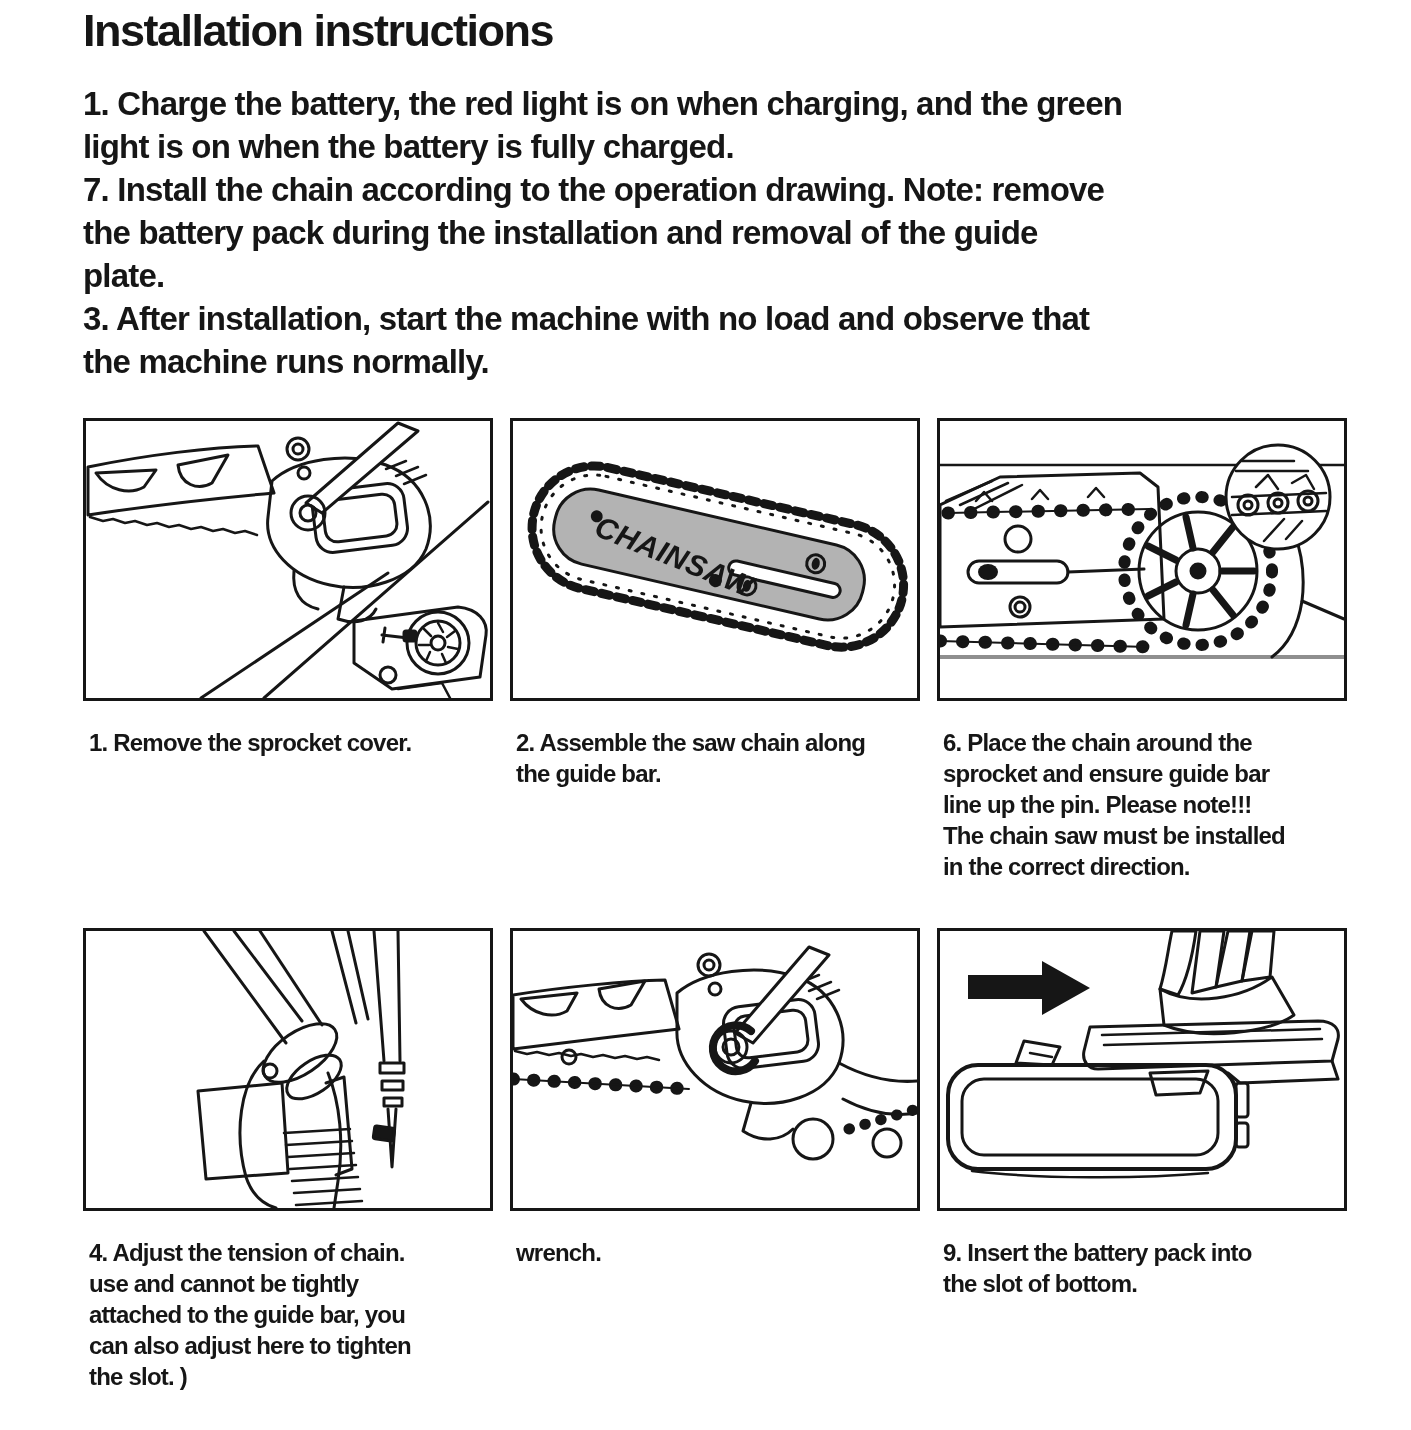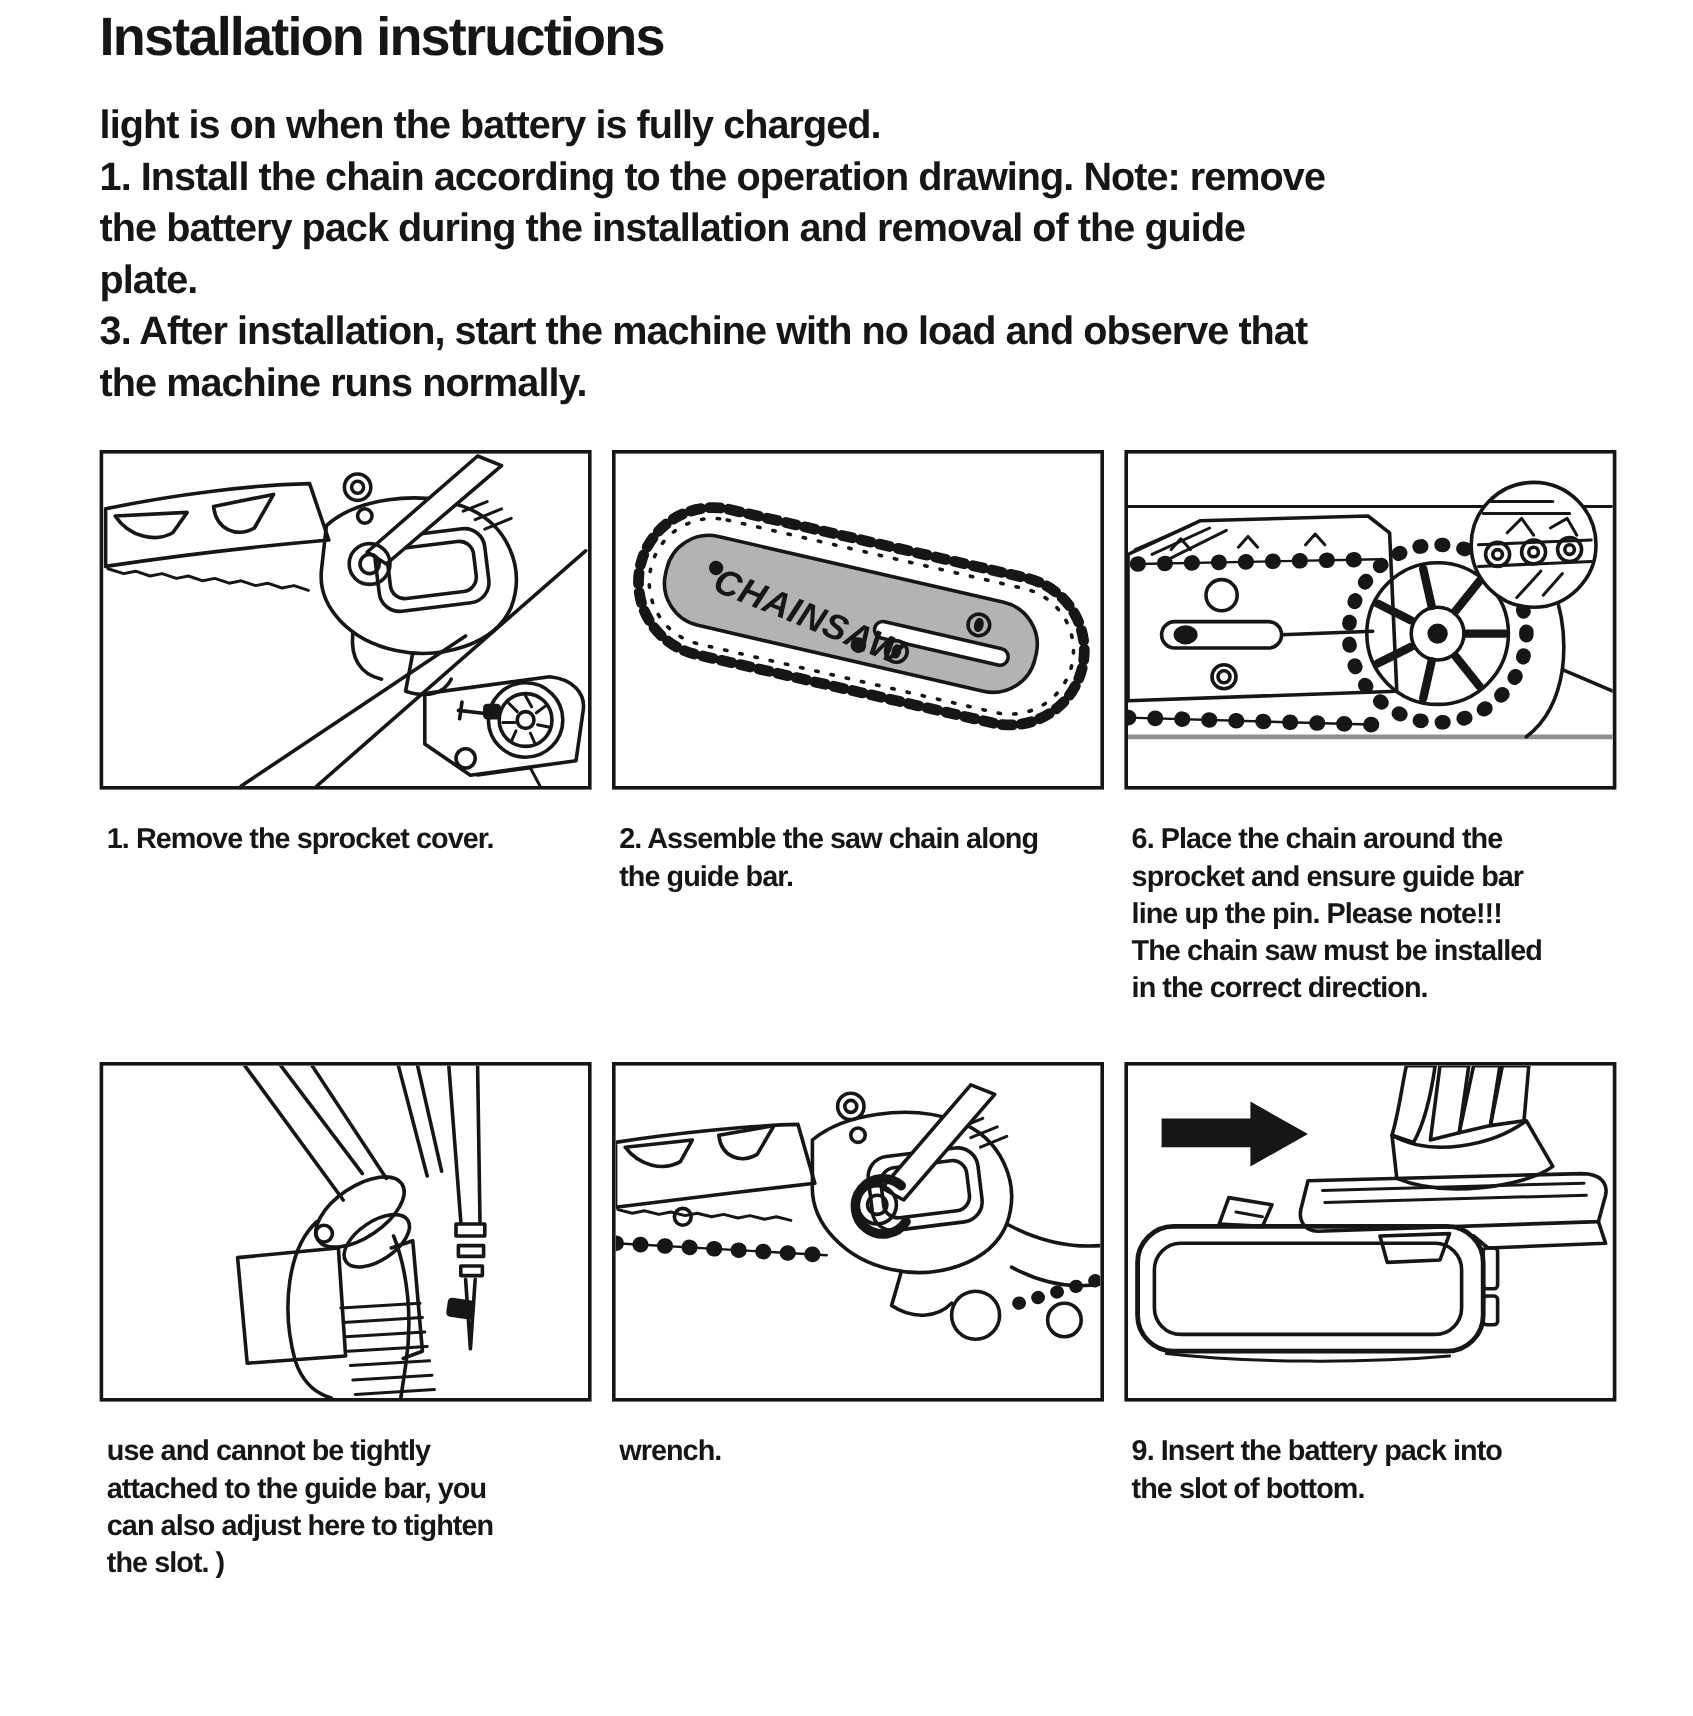--- a/index.html
+++ b/index.html
@@ -48,22 +48,23 @@
   }
 </style>
 </head>
 <body>
 
 <div class="page">
 
   <h1 class="title">Installation instructions</h1>
 
   <div class="intro">
+    <span class="intro-line">1. Charge the battery, the red light is on when charging, and the green</span>
     <span class="intro-line">light is on when the battery is fully charged.</span>
-    <span class="intro-line">1. Install the chain according to the operation drawing. Note: remove</span>
+    <span class="intro-line">7. Install the chain according to the operation drawing. Note: remove</span>
     <span class="intro-line">the battery pack during the installation and removal of the guide</span>
     <span class="intro-line">plate.</span>
     <span class="intro-line">3. After installation, start the machine with no load and observe that</span>
     <span class="intro-line">the machine runs normally.</span>
   </div>
 
   <section class="row row-1">
 
     <div class="cell">
       <figure class="panel">
@@ -232,20 +233,21 @@
               <path d="M178 130 C 154 152, 148 202, 160 246 C 166 264, 176 273, 190 277"></path>
               <path d="M242 142 C 254 172, 258 212, 252 250 L 248 277"></path>
               <circle cx="184" cy="140" r="7"></circle>
               <path d="M240 152 L 258 146 L 266 238 L 250 244"></path>
               <path d="M198 202 L 264 198 M 200 214 L 266 210 M 202 226 L 268 222 M 204 238 L 270 234 M 206 250 L 272 246 M 208 262 L 274 258 M 210 274 L 276 270" stroke-width="2.5"></path>
             </g>
           </g>
         </svg>
       </figure>
       <p class="caption">
+        <span class="cap-line">4. Adjust the tension of chain.</span>
         <span class="cap-line">use and cannot be tightly</span>
         <span class="cap-line">attached to the guide bar, you</span>
         <span class="cap-line">can also adjust here to tighten</span>
         <span class="cap-line">the slot. )</span>
       </p>
     </div>
 
     <div class="cell">
       <figure class="panel">
         <svg viewBox="0 0 404 277">

